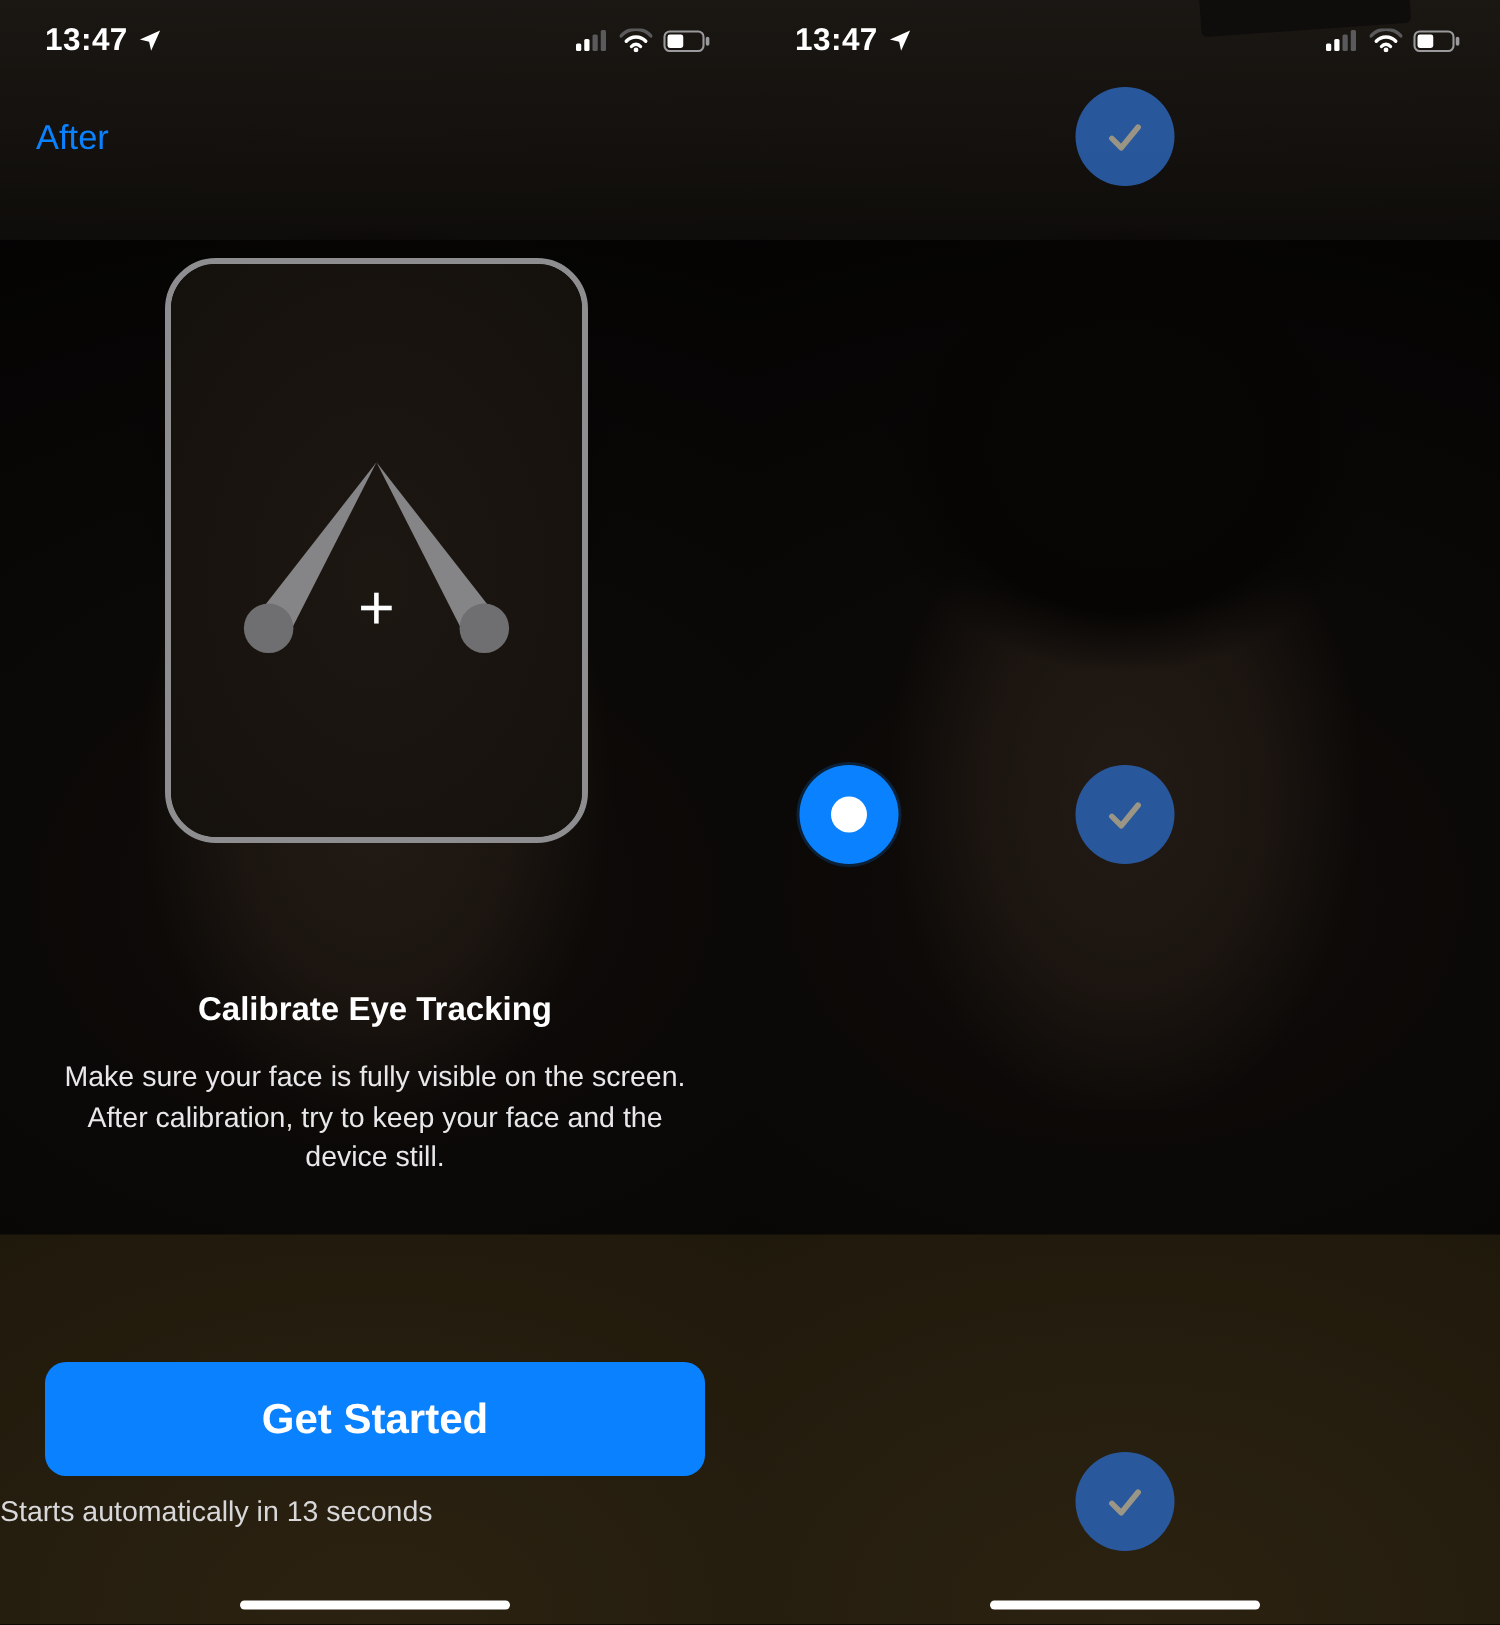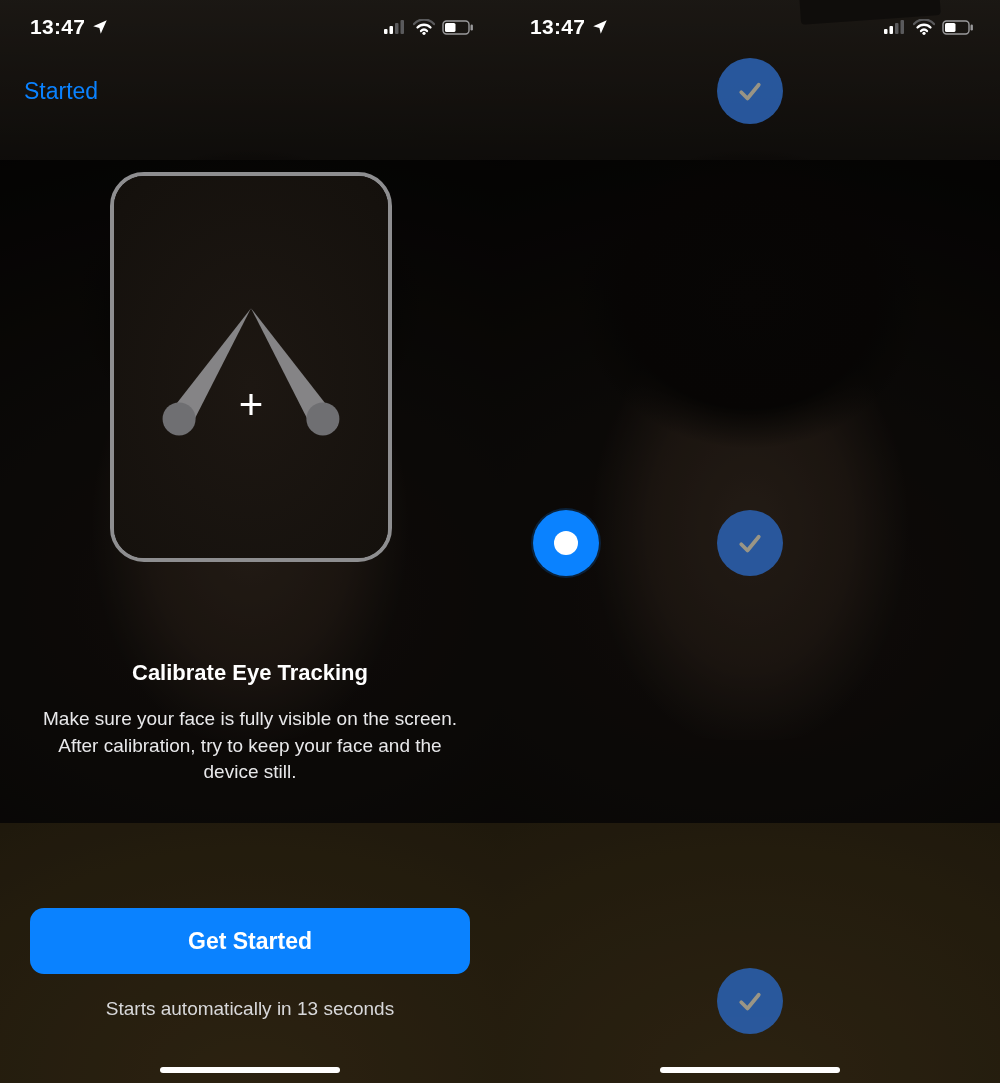--- a/index.html
+++ b/index.html
@@ -137,34 +137,34 @@
   .desc {
     font-size: 19px;
     line-height: 1.4;
     color: #e8e8ea;
     font-weight: 400;
   }
   .primary-btn {
     position: absolute;
     left: 30px; right: 30px;
     top: 908px;
-    height: 66px;
+    height: 76px;
     background: #0a82ff;
     color: #fff;
     border: none;
     border-radius: 14px;
-    font-size: 23px;
+    font-size: 28px;
     font-weight: 600;
     z-index: 15;
   }
   .auto-start {
     position: absolute;
     left: 0; right: 0;
     top: 998px;
-    text-align: center;
+    text-align: left;
     font-size: 19px;
     color: #d8d8da;
     z-index: 15;
   }
   .home-indicator {
     position: absolute;
     left: 50%; bottom: 10px;
     transform: translateX(-50%);
     width: 180px; height: 6px;
     background: #fff;
@@ -230,21 +230,21 @@
       <span class="bat-icon">
         <svg width="32" height="15" viewBox="0 0 32 15">
           <rect x="1" y="1" width="26" height="13" rx="3.5" fill="none" stroke="#9a9a9c" stroke-width="1.4"></rect>
           <rect x="3" y="3" width="10.5" height="9" rx="1.6" fill="#fff"></rect>
           <rect x="28.5" y="4.5" width="2.4" height="6" rx="1.2" fill="#9a9a9c"></rect>
         </svg>
       </span>
     </div>
   </div>
 
-  <button class="cancel">Started</button>
+  <button class="cancel">After</button>
 
   <div class="card">
     <div class="card-fill"></div>
     <svg class="gaze" viewBox="0 0 282 390" preserveAspectRatio="none">
       <polygon points="141,136 56,245 80,256" fill="#8e8e90" opacity="0.92"></polygon>
       <polygon points="141,136 226,245 202,256" fill="#8e8e90" opacity="0.92"></polygon>
       <circle cx="67" cy="250" r="17" fill="#6f6f72"></circle>
       <circle cx="215" cy="250" r="17" fill="#6f6f72"></circle>
     </svg>
     <div class="plus">+</div>

